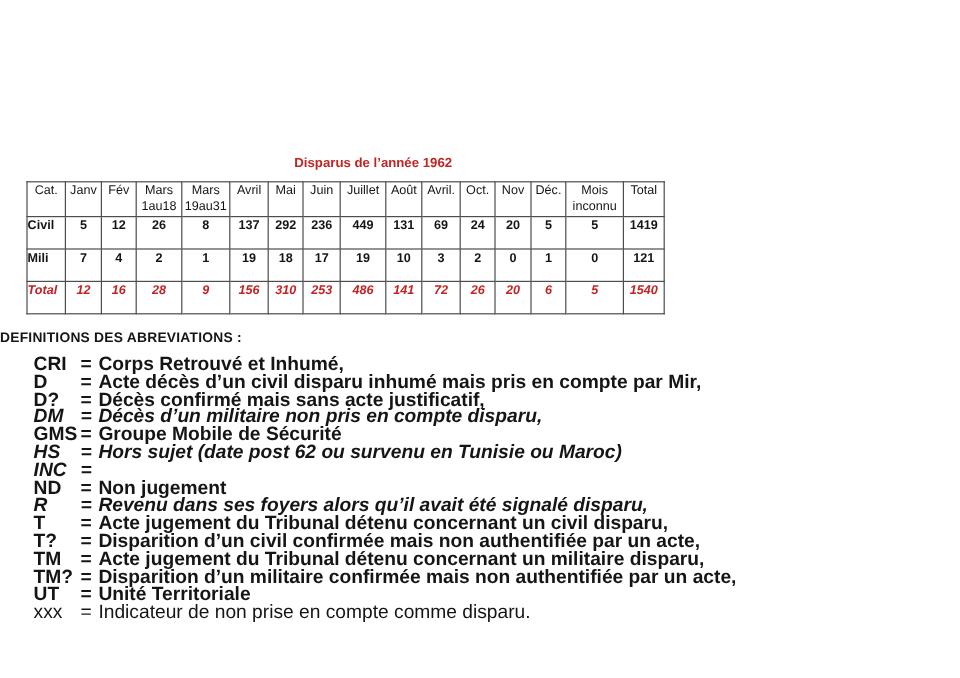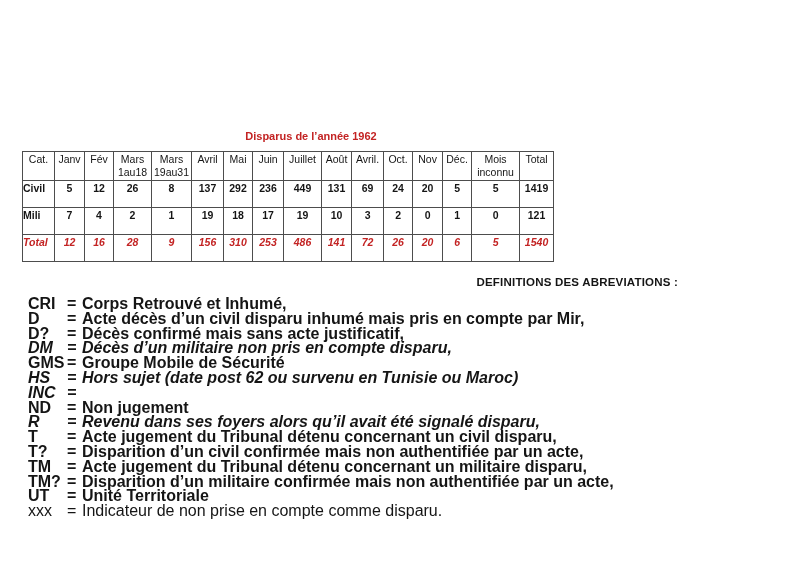--- a/index.html
+++ b/index.html
@@ -23,21 +23,21 @@
     padding:1px 2px;text-align:center;vertical-align:top;
     overflow:hidden;white-space:nowrap;
   }
   #disparus-table thead th{font-weight:normal;height:26px}
   #disparus-table tbody td{height:24px}
   #disparus-table td.cat{text-align:left;padding-left:0}
   .row-bold td{font-weight:bold}
   .row-total td{font-weight:bold;font-style:italic;color:var(--accent-red,#c32323)}
   .defs-heading{
     position:absolute;top:276px;left:0;width:678px;
-    text-align:right;font-size:11.5px;font-weight:bold;letter-spacing:.2px;
+    text-align:left;font-size:11.5px;font-weight:bold;letter-spacing:.2px;
   }
   .defs{position:absolute;top:297px;left:28px;width:560px}
   .def-row{display:flex;height:14.8px;line-height:14.8px;font-size:16px;align-items:flex-start}
   .def-abbr{flex:none;width:39px}
   .def-eq{flex:none;width:15px}
   .def-text{flex:none;white-space:nowrap}
   .s-bold{font-weight:bold}
   .s-bolditalic{font-weight:bold;font-style:italic}
   .s-italic{font-weight:normal}
   .s-italic .def-text{}

